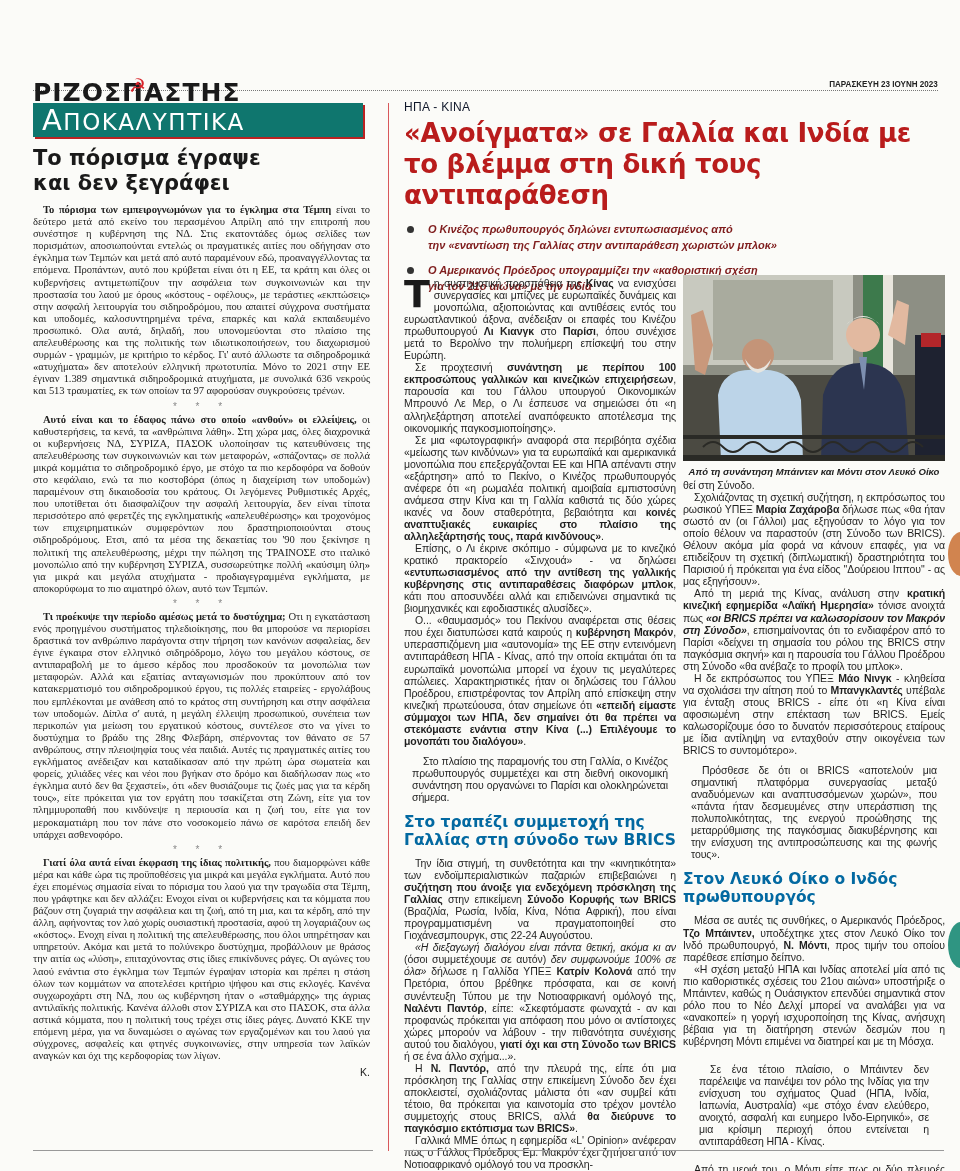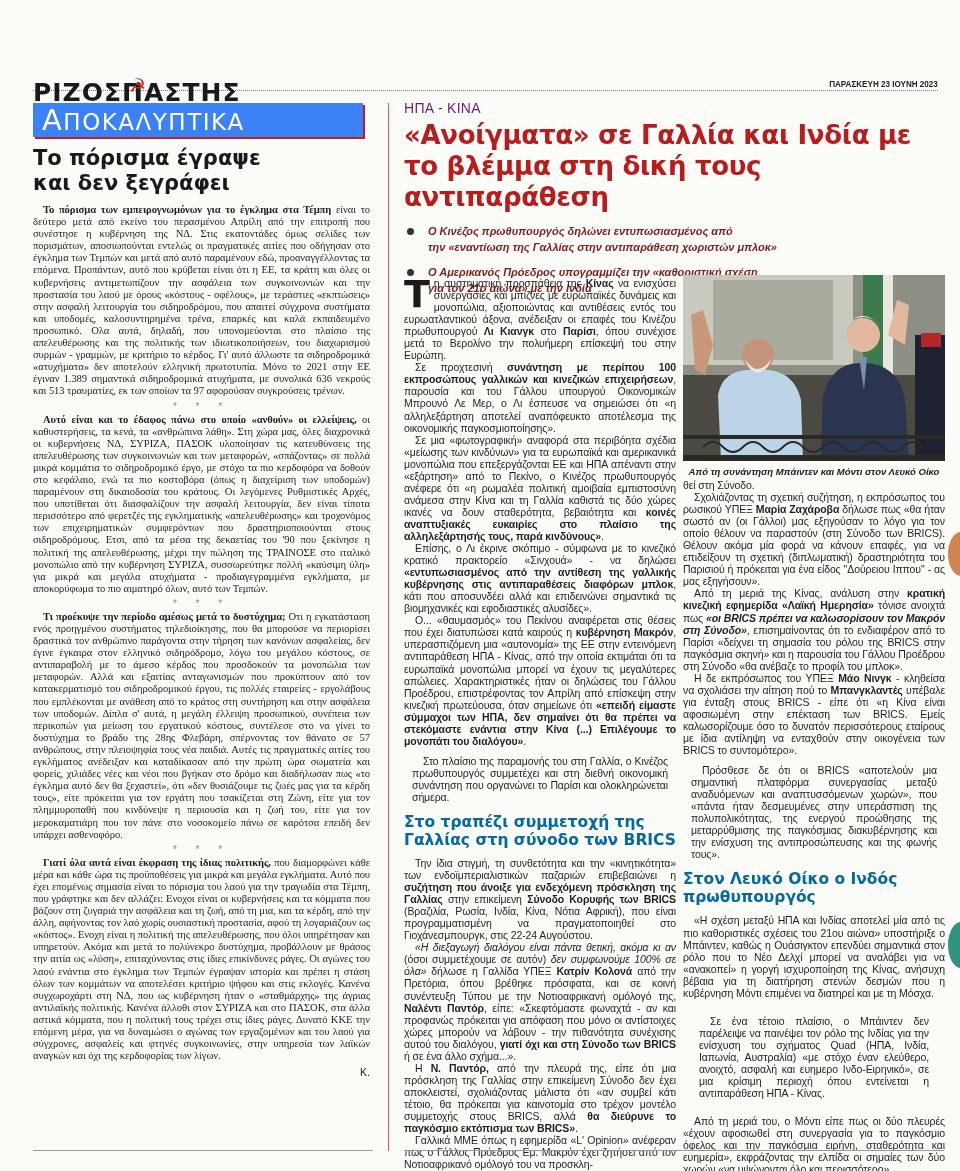--- a/index.html
+++ b/index.html
@@ -17,21 +17,21 @@
     font-family:"DejaVu Sans", sans-serif; font-weight:bold;
     font-size:25px; letter-spacing:1px; color:#1a1a1a;
   }
   .logo .sickle { color:#d8232a; position:absolute; left:96px; top:-4px; font-size:19px; }
   .date {
     position:absolute; right:0; top:20px; font-size:9.5px; color:#222;
     font-family:"Liberation Sans", sans-serif; font-weight:bold; transform:scaleX(0.85); transform-origin:right;
   }
   .left-col { position:absolute; left:33px; top:103px; width:337px; }
   .section-banner {
-    background:#3b82f6; color:#fff; height:34px; width:330px;
+    background:#0f766e; color:#fff; height:34px; width:330px;
     font-family:"DejaVu Sans", sans-serif; font-size:23px; letter-spacing:1.5px;
     line-height:34px; padding-left:9px; box-sizing:border-box;
     box-shadow:2px 2px 0 #b22; 
   }
   .section-banner .big { font-size:29px; }
   .left-title {
     font-family:"DejaVu Sans", sans-serif; font-weight:bold; font-size:21px;
     line-height:25px; margin:9px 0 0 0; color:#1a1a1a;
   }
   .body-text {
@@ -40,21 +40,21 @@
   }
   .body-text b { font-weight:bold; }
   .left-col .body-text { text-indent:10px;font-family:Liberation Serif, serif; }
   .stars { text-align:center; color:#888; font-size:10px; margin:3px 0 2px 0; letter-spacing:8px; }
   .signature { text-align:right; font-size:10.5px; margin-top:4px; }
   .left-rule { position:absolute; left:33px; top:1150px; width:340px; border-top:1px solid #999; }
 
   .vdivider { position:absolute; left:388px; top:103px; height:1048px; border-left:1.5px solid #d8585b; }
 
   .right-area { position:absolute; left:404px; top:100px; width:540px; }
-  .kicker { font-size:14px; color:#701a75; letter-spacing:0.3px; }
+  .kicker { font-size:12px; color:#0f172a; letter-spacing:0.3px; }
   .main-title {
     font-family:"DejaVu Sans", sans-serif; font-weight:bold; font-size:26px;
     line-height:31px; margin:4px 0 10px 0; color:#b91c1c; letter-spacing:-0.3px;
   }
   .bullets { list-style:none; margin:0; padding:0; }
   .bullets li {
     position:relative; padding-left:24px; font-style:italic; font-weight:bold;
     font-size:11px; line-height:16px; margin-bottom:9px; color:#7f1d1d;
   }
   .bullets li .dot { position:absolute; left:3px; top:5px; width:7px; height:7px; border-radius:50%; background:#333; }
@@ -180,20 +180,21 @@
 <div class="col3">
   <div class="body-text" id="col3body">
       <p class="body-text para" style="margin: 0px; text-indent: 0px;">θεί στη Σύνοδο.</p>
       <p class="body-text para" style="margin: 0px;">Σχολιάζοντας τη σχετική συζήτηση, η εκπρόσωπος του ρωσικού ΥΠΕΞ <b>Μαρία Ζαχάροβα</b> δήλωσε πως «θα ήταν σωστό αν (οι Γάλλοι) μας εξηγούσαν το λόγο για τον οποίο θέλουν να παραστούν (στη Σύνοδο των BRICS). Θέλουν ακόμα μία φορά να κάνουν επαφές, για να επιδείξουν τη σχετική (διπλωματική) δραστηριότητα του Παρισιού ή πρόκειται για ένα είδος "Δούρειου Ιππου" - ας μας εξηγήσουν».</p>
       <p class="body-text para" style="margin: 0px;">Από τη μεριά της Κίνας, ανάλυση στην <b>κρατική κινεζική εφημερίδα «Λαϊκή Ημερησία»</b> τόνισε ανοιχτά πως <b><i>«οι BRICS πρέπει να καλωσορίσουν τον Μακρόν στη Σύνοδο»</i></b>, επισημαίνοντας ότι το ενδιαφέρον από το Παρίσι «δείχνει τη σημασία του ρόλου της BRICS στην παγκόσμια σκηνή» και η παρουσία του Γάλλου Προέδρου στη Σύνοδο «θα ανέβαζε το προφίλ του μπλοκ».</p>
       <p class="body-text para" style="margin: 0px;">Η δε εκπρόσωπος του ΥΠΕΞ <b>Μάο Νινγκ</b> - κληθείσα να σχολιάσει την αίτηση πού το <b>Μπανγκλαντές</b> υπέβαλε για ένταξη στους BRICS - είπε ότι «η Κίνα είναι αφοσιωμένη στην επέκταση των BRICS. Εμείς καλωσορίζουμε όσο το δυνατόν περισσότερους εταίρους με ίδια αντίληψη να ενταχθούν στην οικογένεια των BRICS το συντομότερο».</p>
       <p class="body-text para" style="margin: 8px;">Πρόσθεσε δε ότι οι BRICS «αποτελούν μια σημαντική πλατφόρμα συνεργασίας μεταξύ αναδυόμενων και αναπτυσσόμενων χωρών», που «πάντα ήταν δεσμευμένες στην υπεράσπιση της πολυπολικότητας, της ενεργού προώθησης της μεταρρύθμισης της παγκόσμιας διακυβέρνησης και την ενίσχυση της αντιπροσώπευσης και της φωνής τους».</p>
     </div>
   <h3 class="subhead">Στον Λευκό Οίκο ο Ινδός πρωθυπουργός</h3>
   <div class="body-text" id="col3bbody">
+      <p class="body-text para" style="margin: 0px;">Μέσα σε αυτές τις συνθήκες, ο Αμερικανός Πρόεδρος, <b>Τζο Μπάιντεν,</b> υποδέχτηκε χτες στον Λευκό Οίκο τον Ινδό πρωθυπουργό, <b>Ν. Μόντι</b>, προς τιμήν του οποίου παρέθεσε επίσημο δείπνο.</p>
       <p class="body-text para" style="margin: 0px;">«Η σχέση μεταξύ ΗΠΑ και Ινδίας αποτελεί μία από τις πιο καθοριστικές σχέσεις του 21ου αιώνα» υποστήριξε ο Μπάιντεν, καθώς η Ουάσιγκτον επενδύει σημαντικά στον ρόλο που το Νέο Δελχί μπορεί να αναλάβει για να «ανακοπεί» η γοργή ισχυροποίηση της Κίνας, ανήσυχη βέβαια για τη διατήρηση στενών δεσμών που η κυβέρνηση Μόντι επιμένει να διατηρεί και με τη Μόσχα.</p>
       <p class="body-text para" style="margin: 16px;">Σε ένα τέτοιο πλαίσιο, ο Μπάιντεν δεν παρέλειψε να παινέψει τον ρόλο της Ινδίας για την ενίσχυση του σχήματος Quad (ΗΠΑ, Ινδία, Ιαπωνία, Αυστραλία) «με στόχο έναν ελεύθερο, ανοιχτό, ασφαλή και ευημερο Ινδο-Ειρηνικό», σε μια κρίσιμη περιοχή όπου εντείνεται η αντιπαράθεση ΗΠΑ - Κίνας.</p>
       <p class="body-text para" style="margin: 0px;">Από τη μεριά του, ο Μόντι είπε πως οι δύο πλευρές «έχουν αφοσιωθεί στη συνεργασία για το παγκόσμιο όφελος και την παγκόσμια ειρήνη, σταθερότητα και ευημερία», εκφράζοντας την ελπίδα οι σημαίες των δύο χωρών «να υψώνονται όλο και περισσότερο»...</p>
     </div>
 </div>
 <div class="right-rule"></div>
 
 <div class="edge-dot-orange"></div>
 <div class="edge-dot-teal"></div>
 

